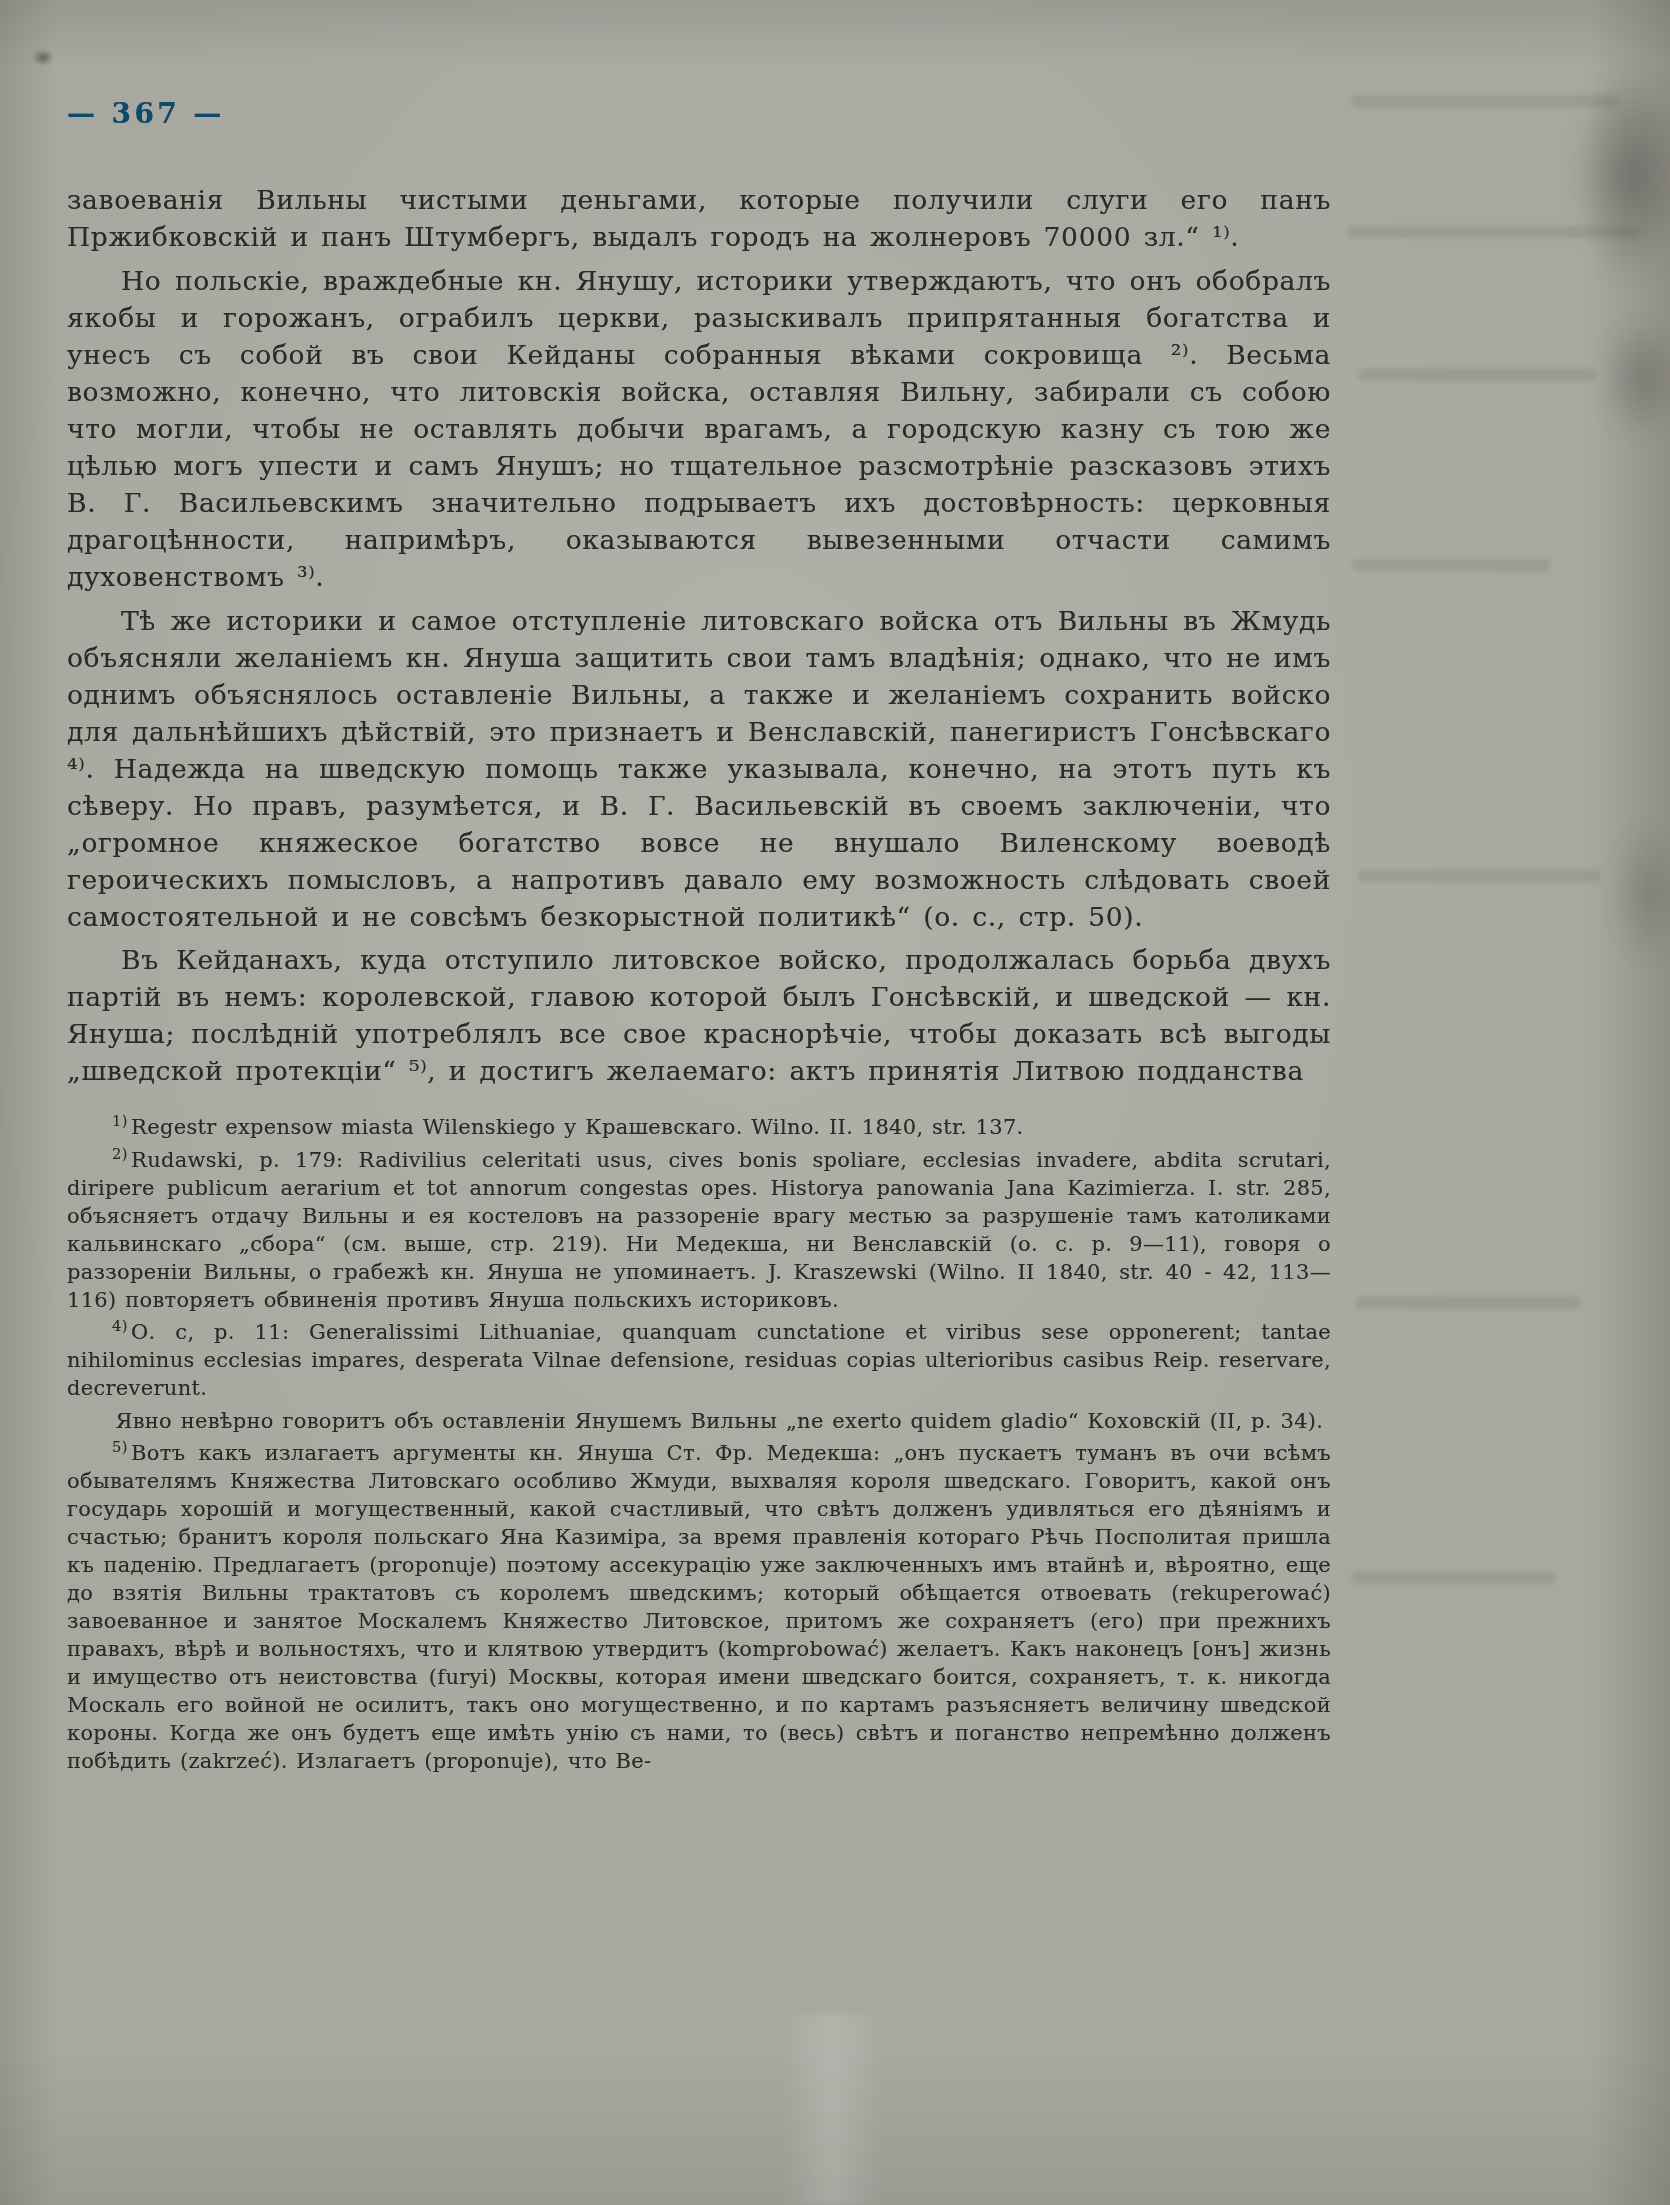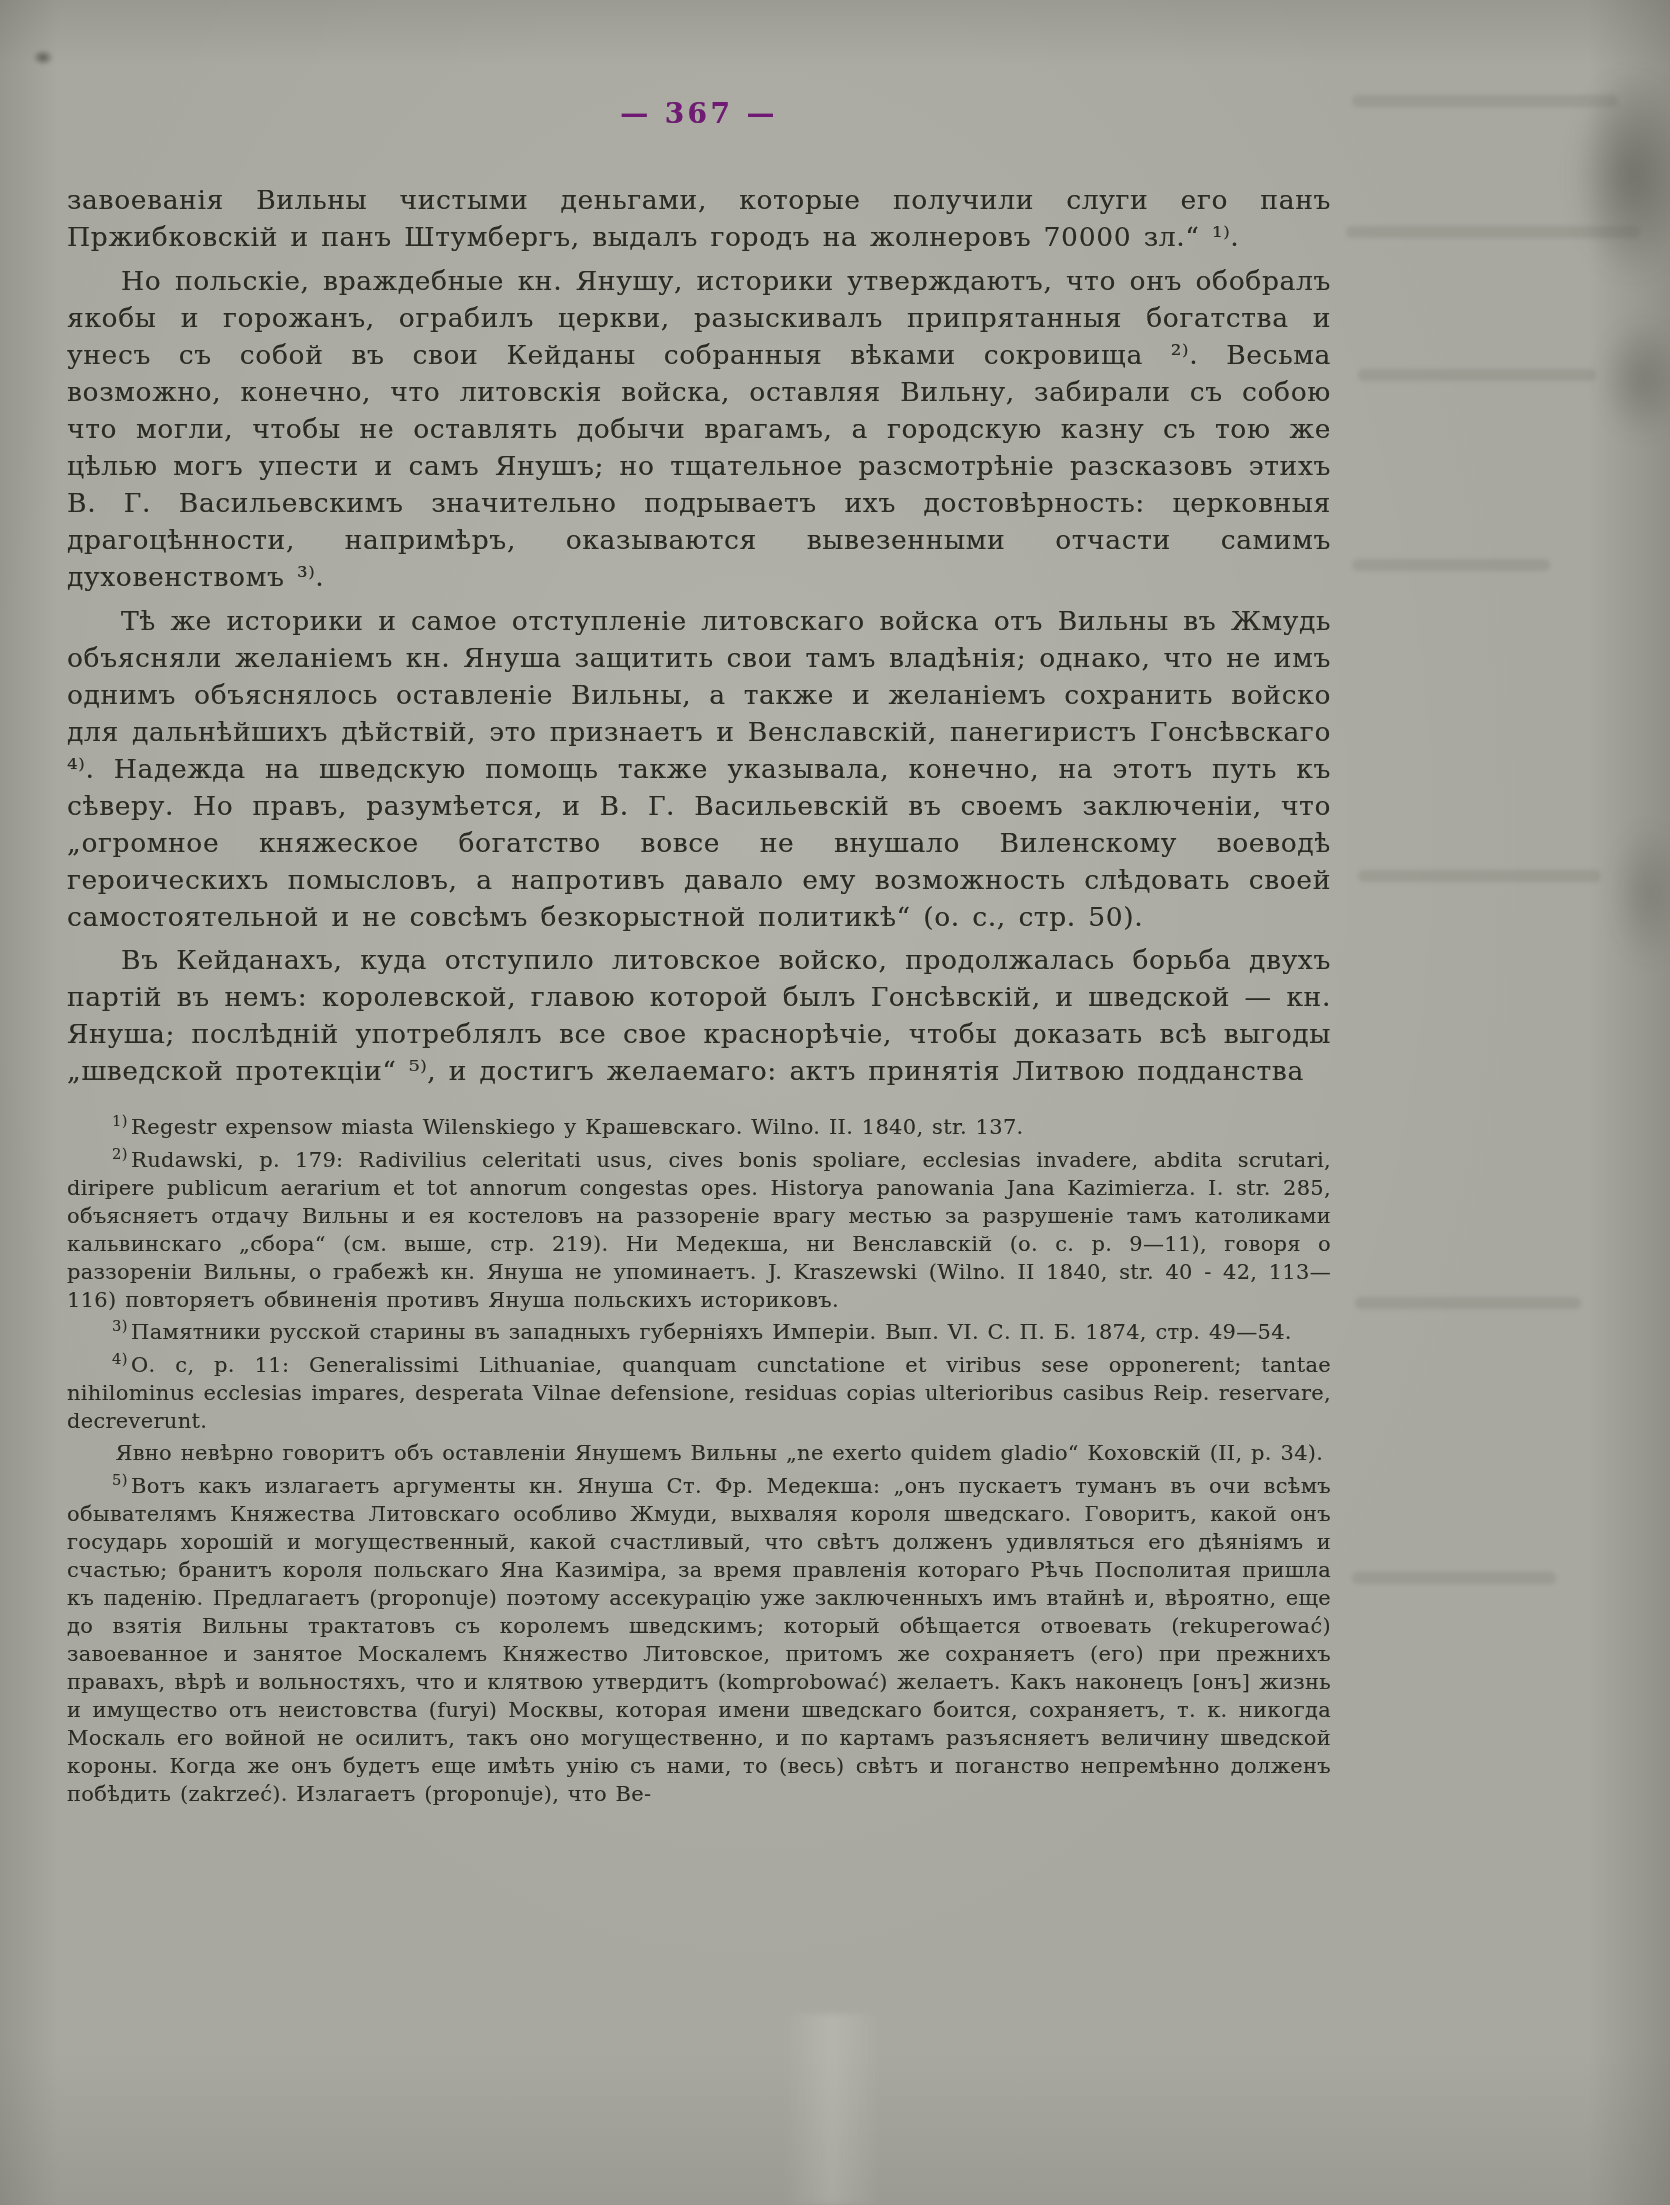--- a/index.html
+++ b/index.html
@@ -61,25 +61,24 @@
   }
 
   .content {
     position: absolute;
     left: 67px;
     top: 0;
     width: 1264px;
   }
   .page-number {
     margin-top: 97px;
-    text-align: center;
     font-size: 28px;
     font-weight: bold;
     letter-spacing: 3.4px;
-    color: #701a75;
+    color: #0c4a6e;
     text-shadow: 0 0 0.6px rgba(52,51,44,0.55);
   }
   .main-text {
     margin-top: 51px;
     font-size: 26.6px;
     line-height: 37px;
     text-align: justify;
     letter-spacing: 0.6px;
     word-spacing: 3.4px;
     text-shadow: 0 0 0.6px rgba(43,42,36,0.45);
@@ -129,20 +128,19 @@
   <div class="main-text">
     <p class="continuation">завоеванія Вильны чистыми деньгами, которые получили слуги его панъ Пржибковскій и панъ Штумбергъ, выдалъ городъ на жолнеровъ 70000 зл.“ ¹⁾.</p>
     <p>Но польскіе, враждебные кн. Янушу, историки утверждаютъ, что онъ обобралъ якобы и горожанъ, ограбилъ церкви, разыскивалъ припрятанныя богатства и унесъ съ собой въ свои Кейданы собранныя вѣками сокровища ²⁾. Весьма возможно, конечно, что литовскія войска, оставляя Вильну, забирали съ собою что могли, чтобы не оставлять добычи врагамъ, а городскую казну съ тою же цѣлью могъ упести и самъ Янушъ; но тщательное разсмотрѣніе разсказовъ этихъ В. Г. Васильевскимъ значительно подрываетъ ихъ достовѣрность: церковныя драгоцѣнности, напримѣръ, оказываются вывезенными отчасти самимъ духовенствомъ ³⁾.</p>
     <p>Тѣ же историки и самое отступленіе литовскаго войска отъ Вильны въ Жмудь объясняли желаніемъ кн. Януша защитить свои тамъ владѣнія; однако, что не имъ однимъ объяснялось оставленіе Вильны, а также и желаніемъ сохранить войско для дальнѣйшихъ дѣйствій, это признаетъ и Венславскій, панегиристъ Гонсѣвскаго ⁴⁾. Надежда на шведскую помощь также указывала, конечно, на этотъ путь къ сѣверу. Но правъ, разумѣется, и В. Г. Васильевскій въ своемъ заключеніи, что „огромное княжеское богатство вовсе не внушало Виленскому воеводѣ героическихъ помысловъ, а напротивъ давало ему возможность слѣдовать своей самостоятельной и не совсѣмъ безкорыстной политикѣ“ (о. с., стр. 50).</p>
     <p>Въ Кейданахъ, куда отступило литовское войско, продолжалась борьба двухъ партій въ немъ: королевской, главою которой былъ Гонсѣвскій, и шведской — кн. Януша; послѣдній употреблялъ все свое краснорѣчіе, чтобы доказать всѣ выгоды „шведской протекціи“ ⁵⁾, и достигъ желаемаго: актъ принятія Литвою подданства</p>
   </div>
 
   <div class="footnotes">
     <p><span class="fn-marker">1)</span><span>Regestr expensow miasta Wilenskiego у Крашевскаго. Wilno. II. 1840, str. 137.</span></p>
     <p><span class="fn-marker">2)</span><span>Rudawski, p. 179: Radivilius celeritati usus, cives bonis spoliare, ecclesias invadere, abdita scrutari, diripere publicum aerarium et tot annorum congestas opes. Historya panowania Jana Kazimierza. I. str. 285, объясняетъ отдачу Вильны и ея костеловъ на раззореніе врагу местью за разрушеніе тамъ католиками кальвинскаго „сбора“ (см. выше, стр. 219). Ни Медекша, ни Венславскій (о. с. p. 9—11), говоря о раззореніи Вильны, о грабежѣ кн. Януша не упоминаетъ. J. Kraszewski (Wilno. II 1840, str. 40 - 42, 113—116) повторяетъ обвиненія противъ Януша польскихъ историковъ.</span></p>
-    <p><span class="fn-marker">3)</span><span>Памятники русской старины въ западныхъ губерніяхъ Имперіи. Вып. VI. С. П. Б. 1874, стр. 49—54.</span></p>
     <p><span class="fn-marker">4)</span><span>О. с, p. 11: Generalissimi Lithuaniae, quanquam cunctatione et viribus sese opponerent; tantae nihilominus ecclesias impares, desperata Vilnae defensione, residuas copias ulterioribus casibus Reip. reservare, decreverunt.</span></p>
     <p><span class="fn-marker"></span><span>Явно невѣрно говоритъ объ оставленіи Янушемъ Вильны „ne exerto quidem gladio“ Коховскій (II, p. 34).</span></p>
     <p><span class="fn-marker">5)</span><span>Вотъ какъ излагаетъ аргументы кн. Януша Ст. Фр. Медекша: „онъ пускаетъ туманъ въ очи всѣмъ обывателямъ Княжества Литовскаго особливо Жмуди, выхваляя короля шведскаго. Говоритъ, какой онъ государь хорошій и могущественный, какой счастливый, что свѣтъ долженъ удивляться его дѣяніямъ и счастью; бранитъ короля польскаго Яна Казиміра, за время правленія котораго Рѣчь Посполитая пришла къ паденію. Предлагаетъ (proponuje) поэтому ассекурацію уже заключенныхъ имъ втайнѣ и, вѣроятно, еще до взятія Вильны трактатовъ съ королемъ шведскимъ; который обѣщается отвоевать (rekuperować) завоеванное и занятое Москалемъ Княжество Литовское, притомъ же сохраняетъ (его) при прежнихъ правахъ, вѣрѣ и вольностяхъ, что и клятвою утвердитъ (komprobować) желаетъ. Какъ наконецъ [онъ] жизнь и имущество отъ неистовства (furyi) Москвы, которая имени шведскаго боится, сохраняетъ, т. к. никогда Москаль его войной не осилитъ, такъ оно могущественно, и по картамъ разъясняетъ величину шведской короны. Когда же онъ будетъ еще имѣть унію съ нами, то (весь) свѣтъ и поганство непремѣнно долженъ побѣдить (zakrzeć). Излагаетъ (proponuje), что Ве-</span></p>
   </div>
 
 </div>
 
 
 </body></html>

